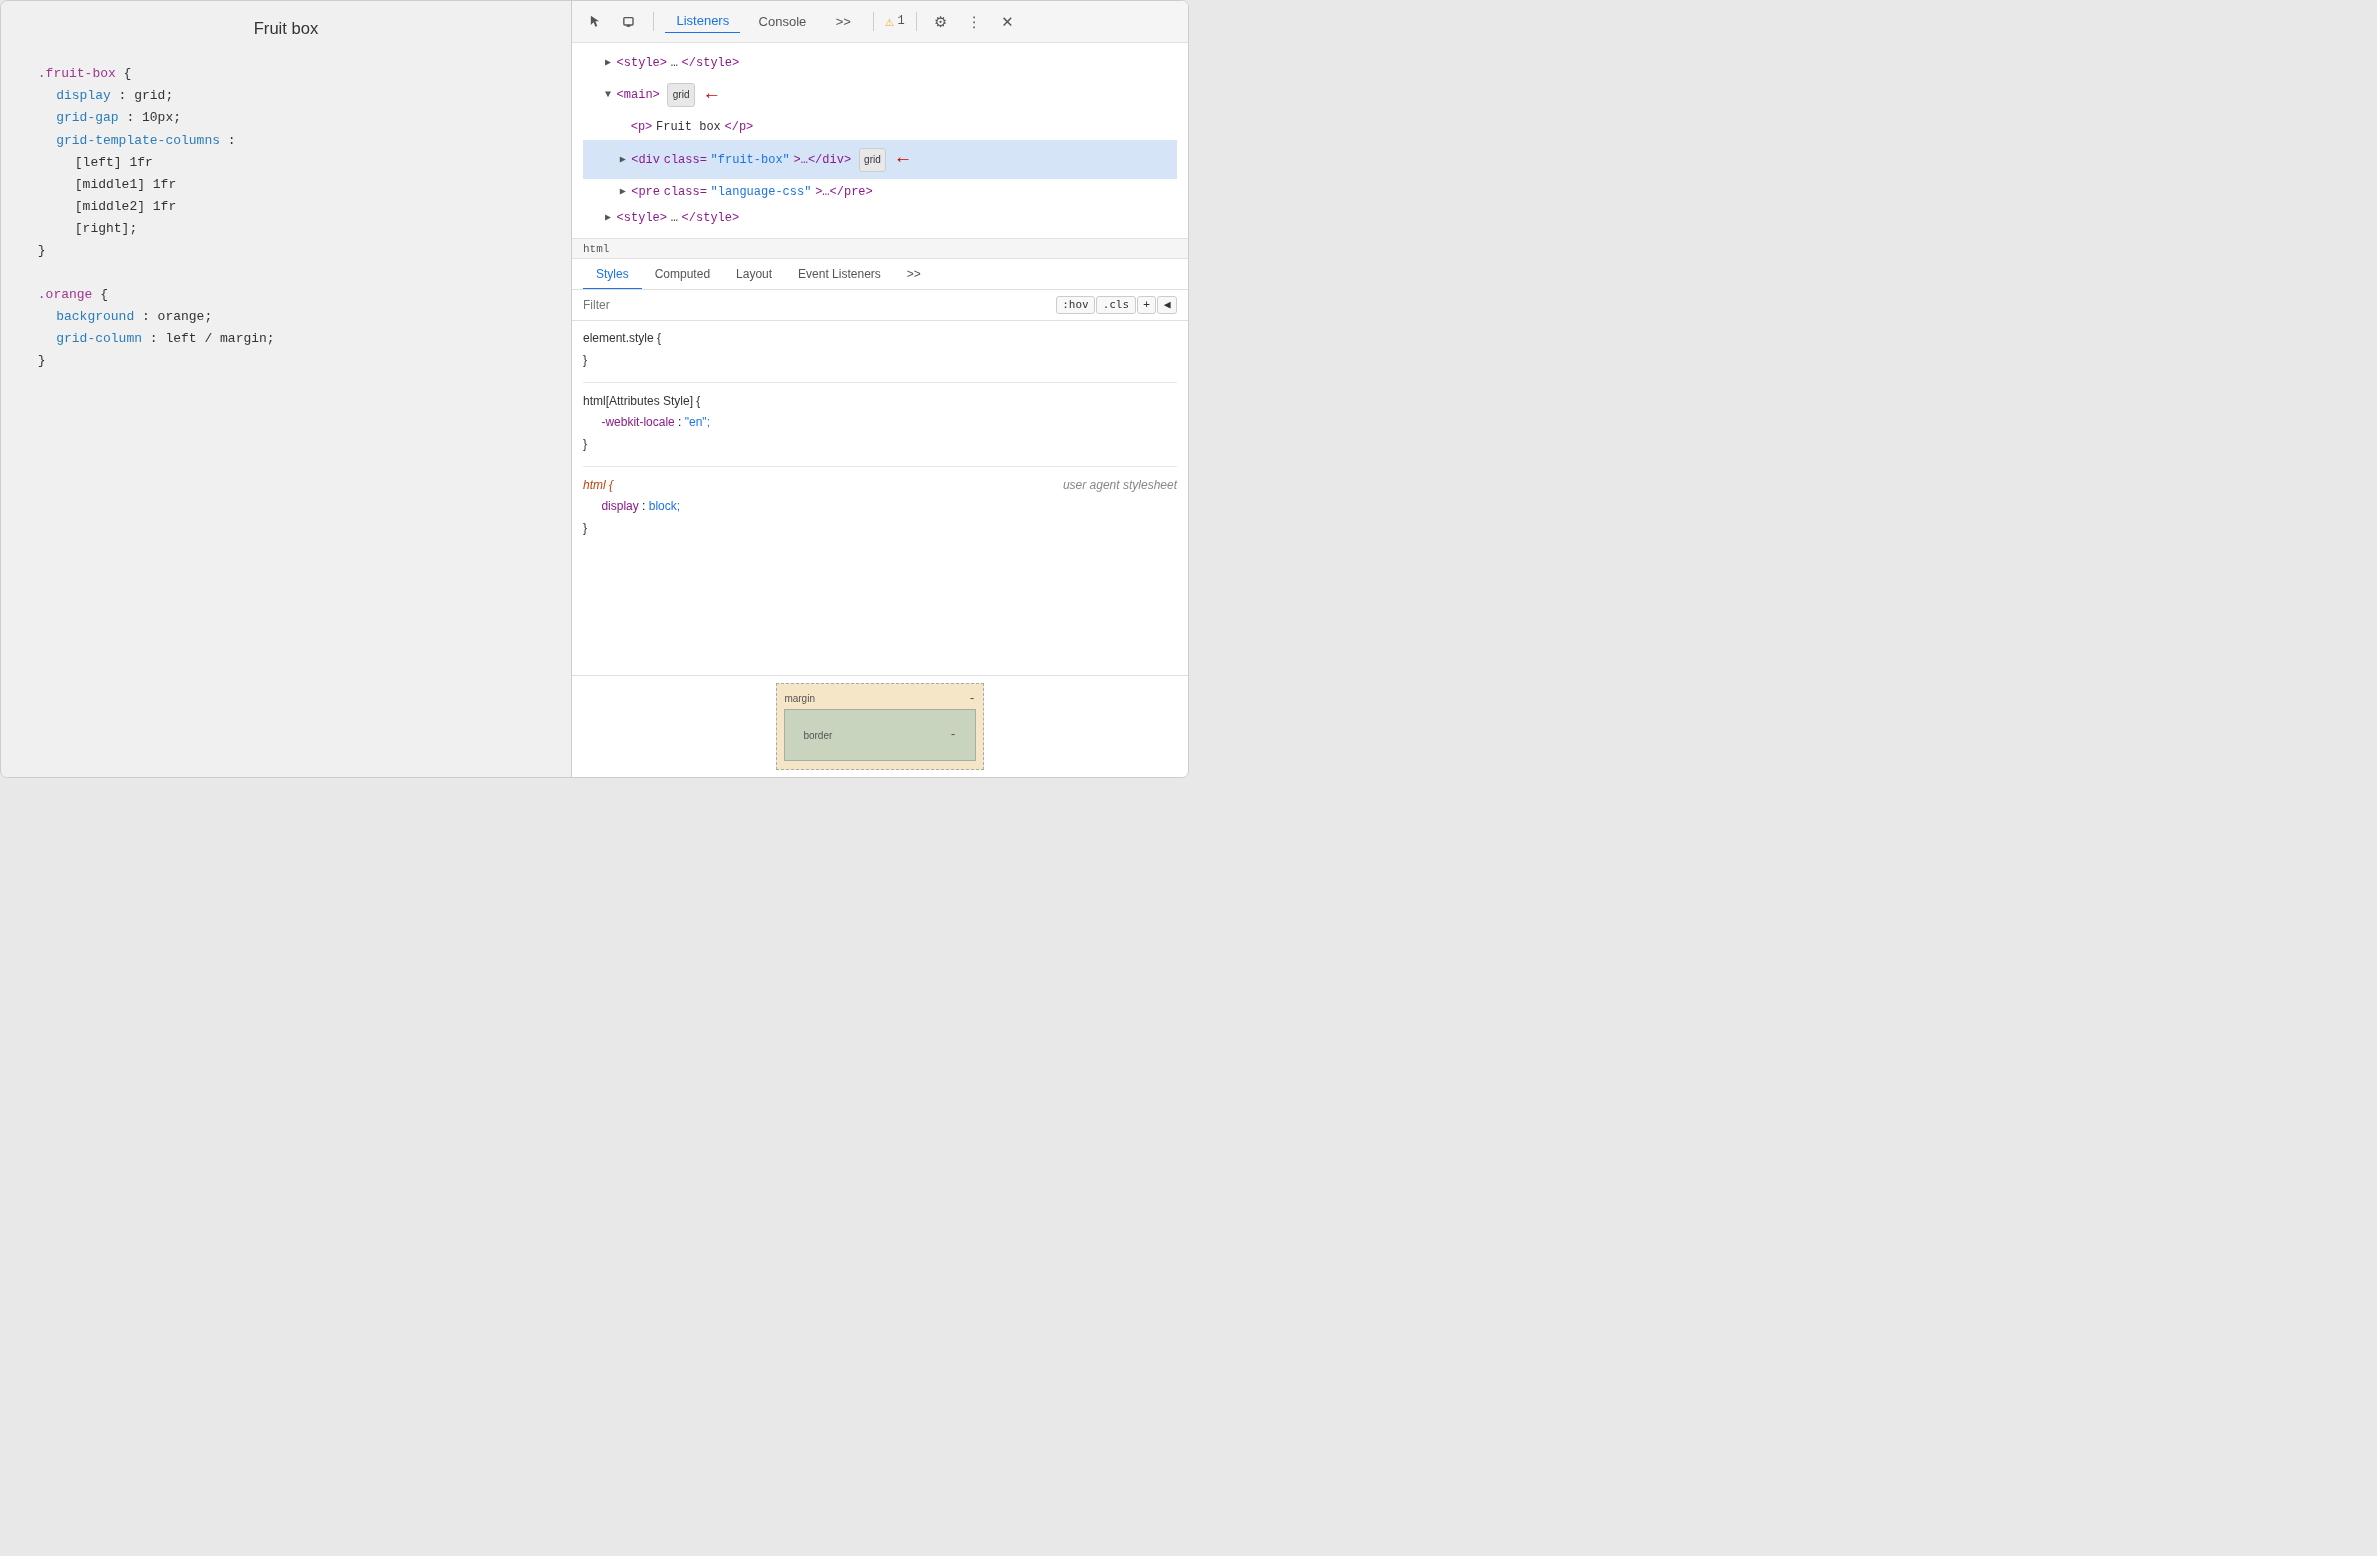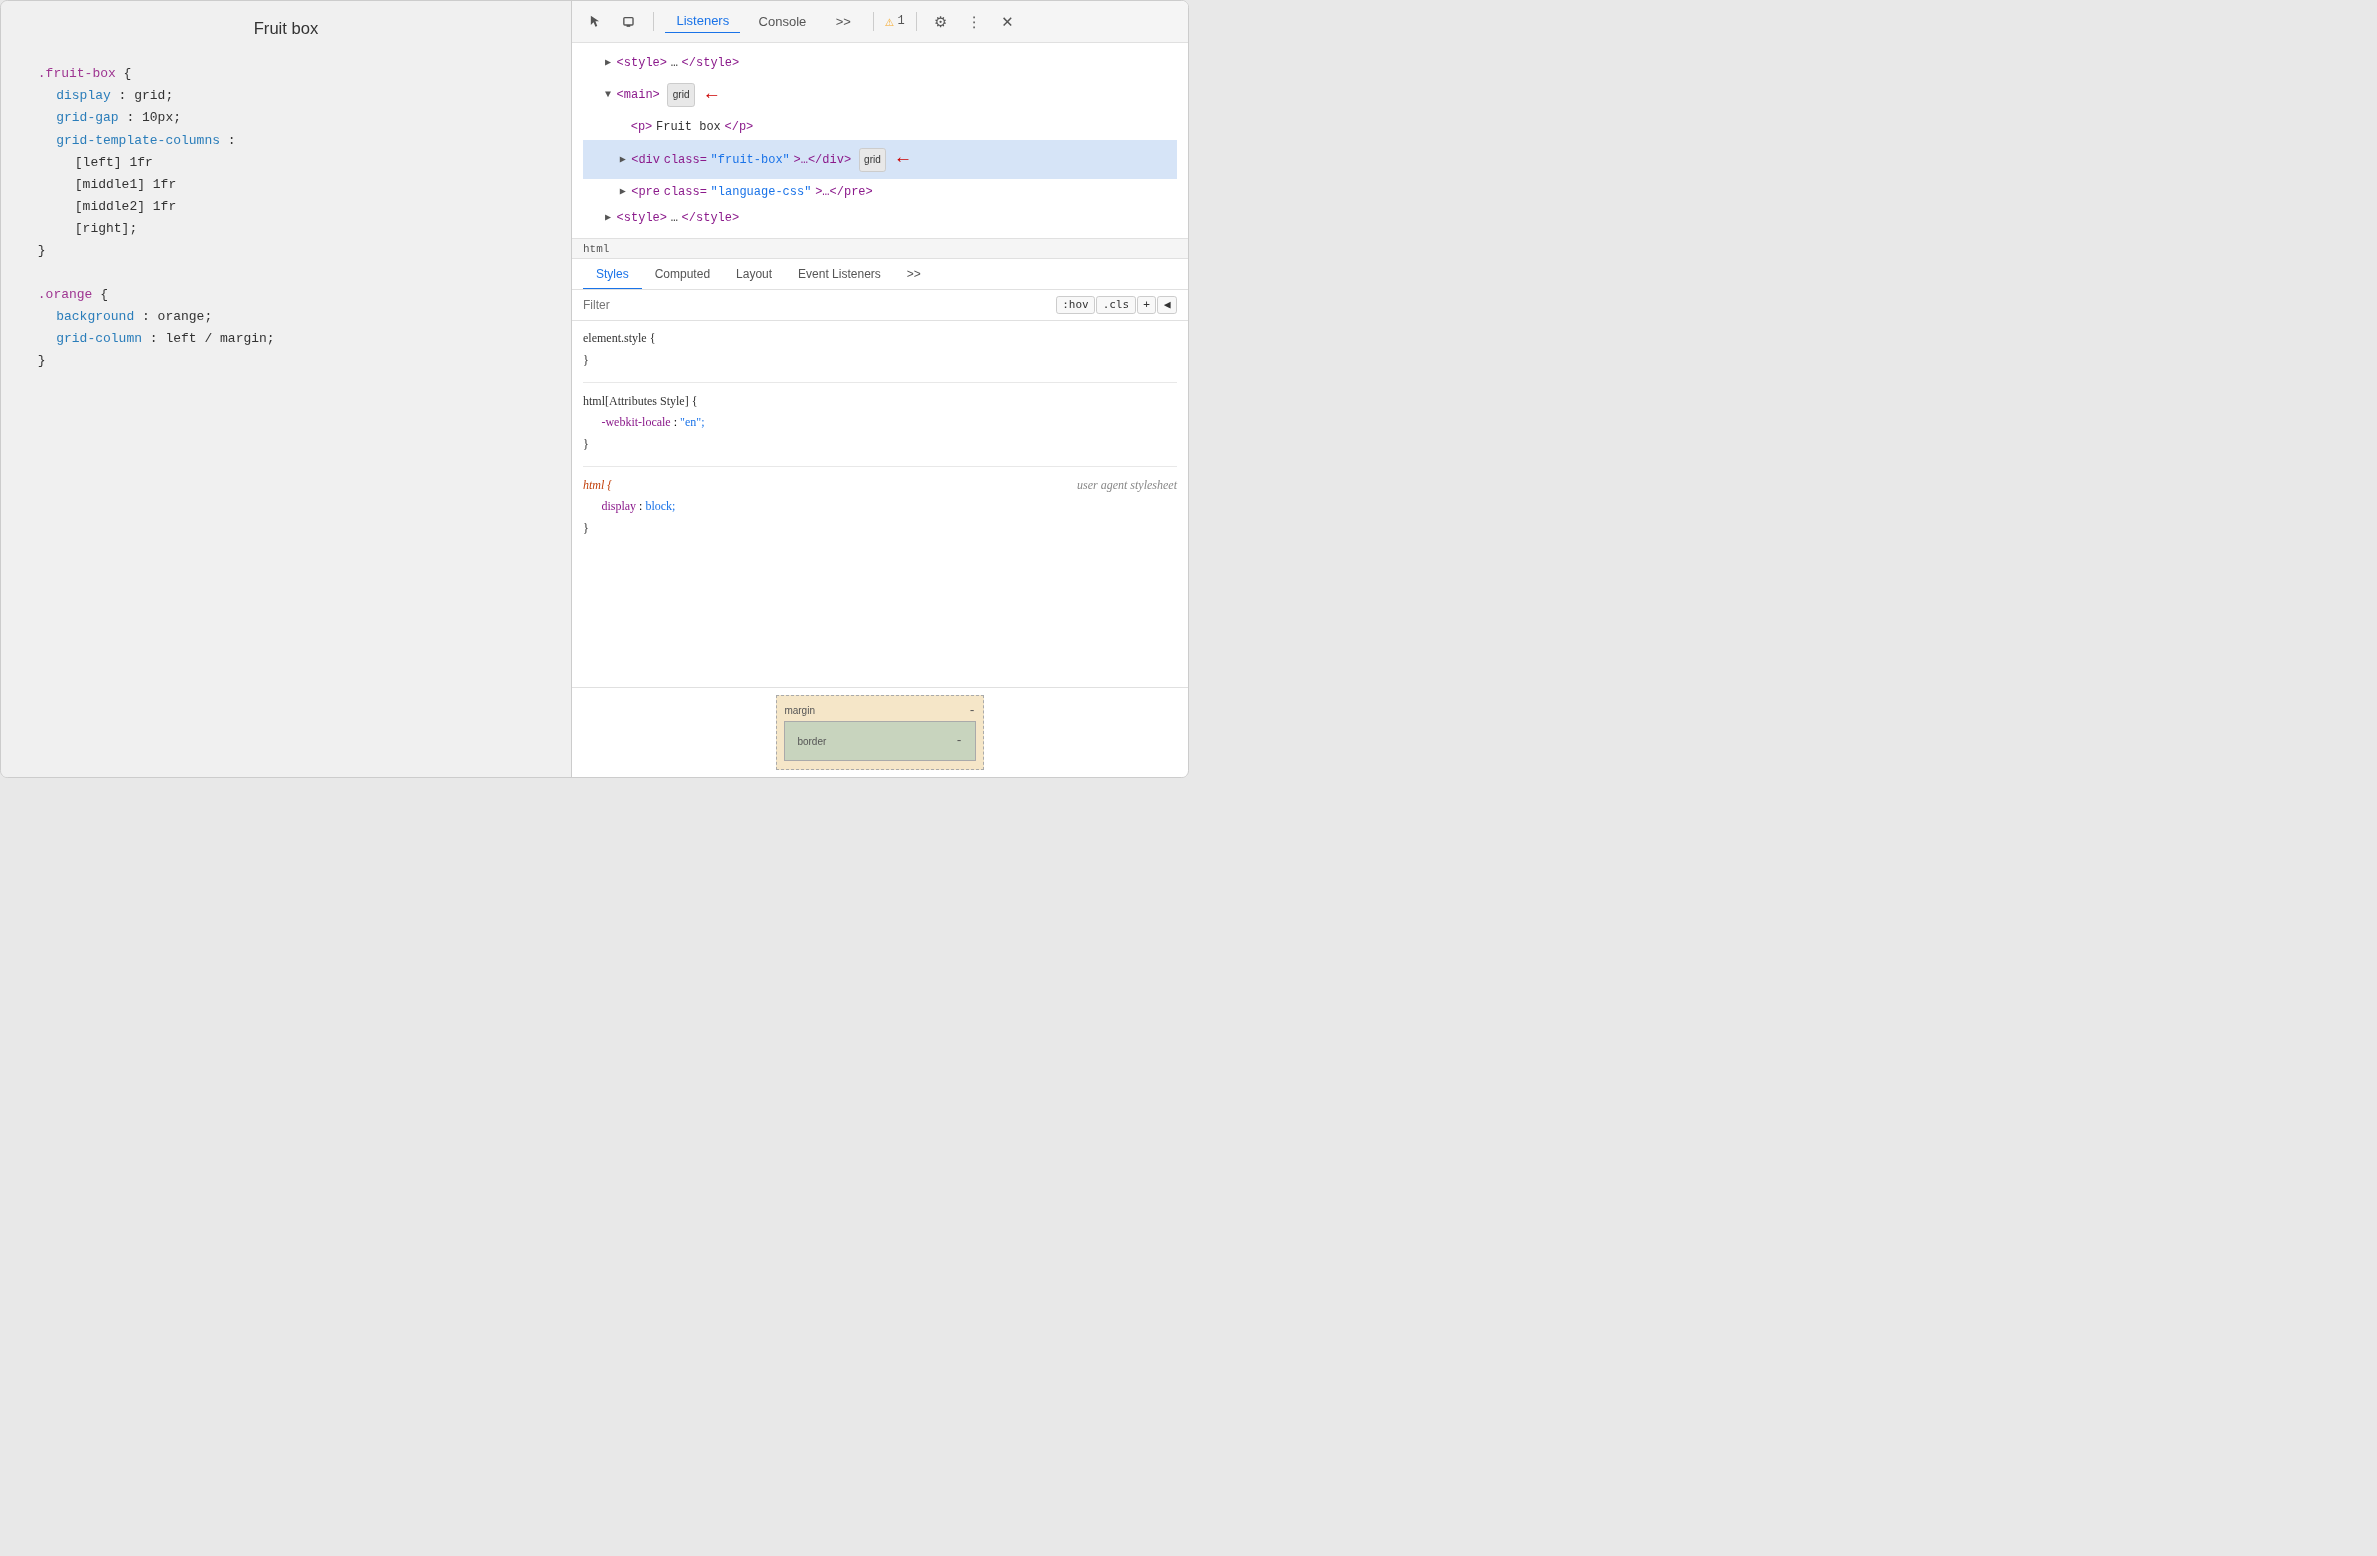--- a/index.html
+++ b/index.html
@@ -251,21 +251,21 @@
       background: #f8f8f8;
       color: #333;
       font-family: monospace;
     }
 
     
     .styles-content {
       flex: 1;
       overflow-y: auto;
       padding: 7.4px 11px;
-      font-family: Liberation Serif, serif;
+      font-family: Liberation Sans, sans-serif;
       font-size: 12px;
       line-height: 1.8;
     }
 
     .style-rule { margin-bottom: 11px; }
     .style-selector { color: #333; }
     .style-selector-italic { font-style: italic; color: #c2410c; }
     .style-prop { color: #8b1a8b; margin-top: 7px; }
     .style-value { color: #1a73e8; }
     .style-brace { color: #333; }
@@ -289,21 +289,21 @@
 
     .box-model-label {
       font-size: 10px;
       color: #555;
       font-family: sans-serif;
     }
 
     .box-model-border {
       border: 0.9px solid #aaa;
       background: #c8d4be;
-      padding: 12px;
+      padding: 18px;
       margin-top: 3.7px;
     }
 
     .box-model-row {
       display: flex;
       justify-content: space-between;
       align-items: center;
     }
 
     .box-model-dash {

